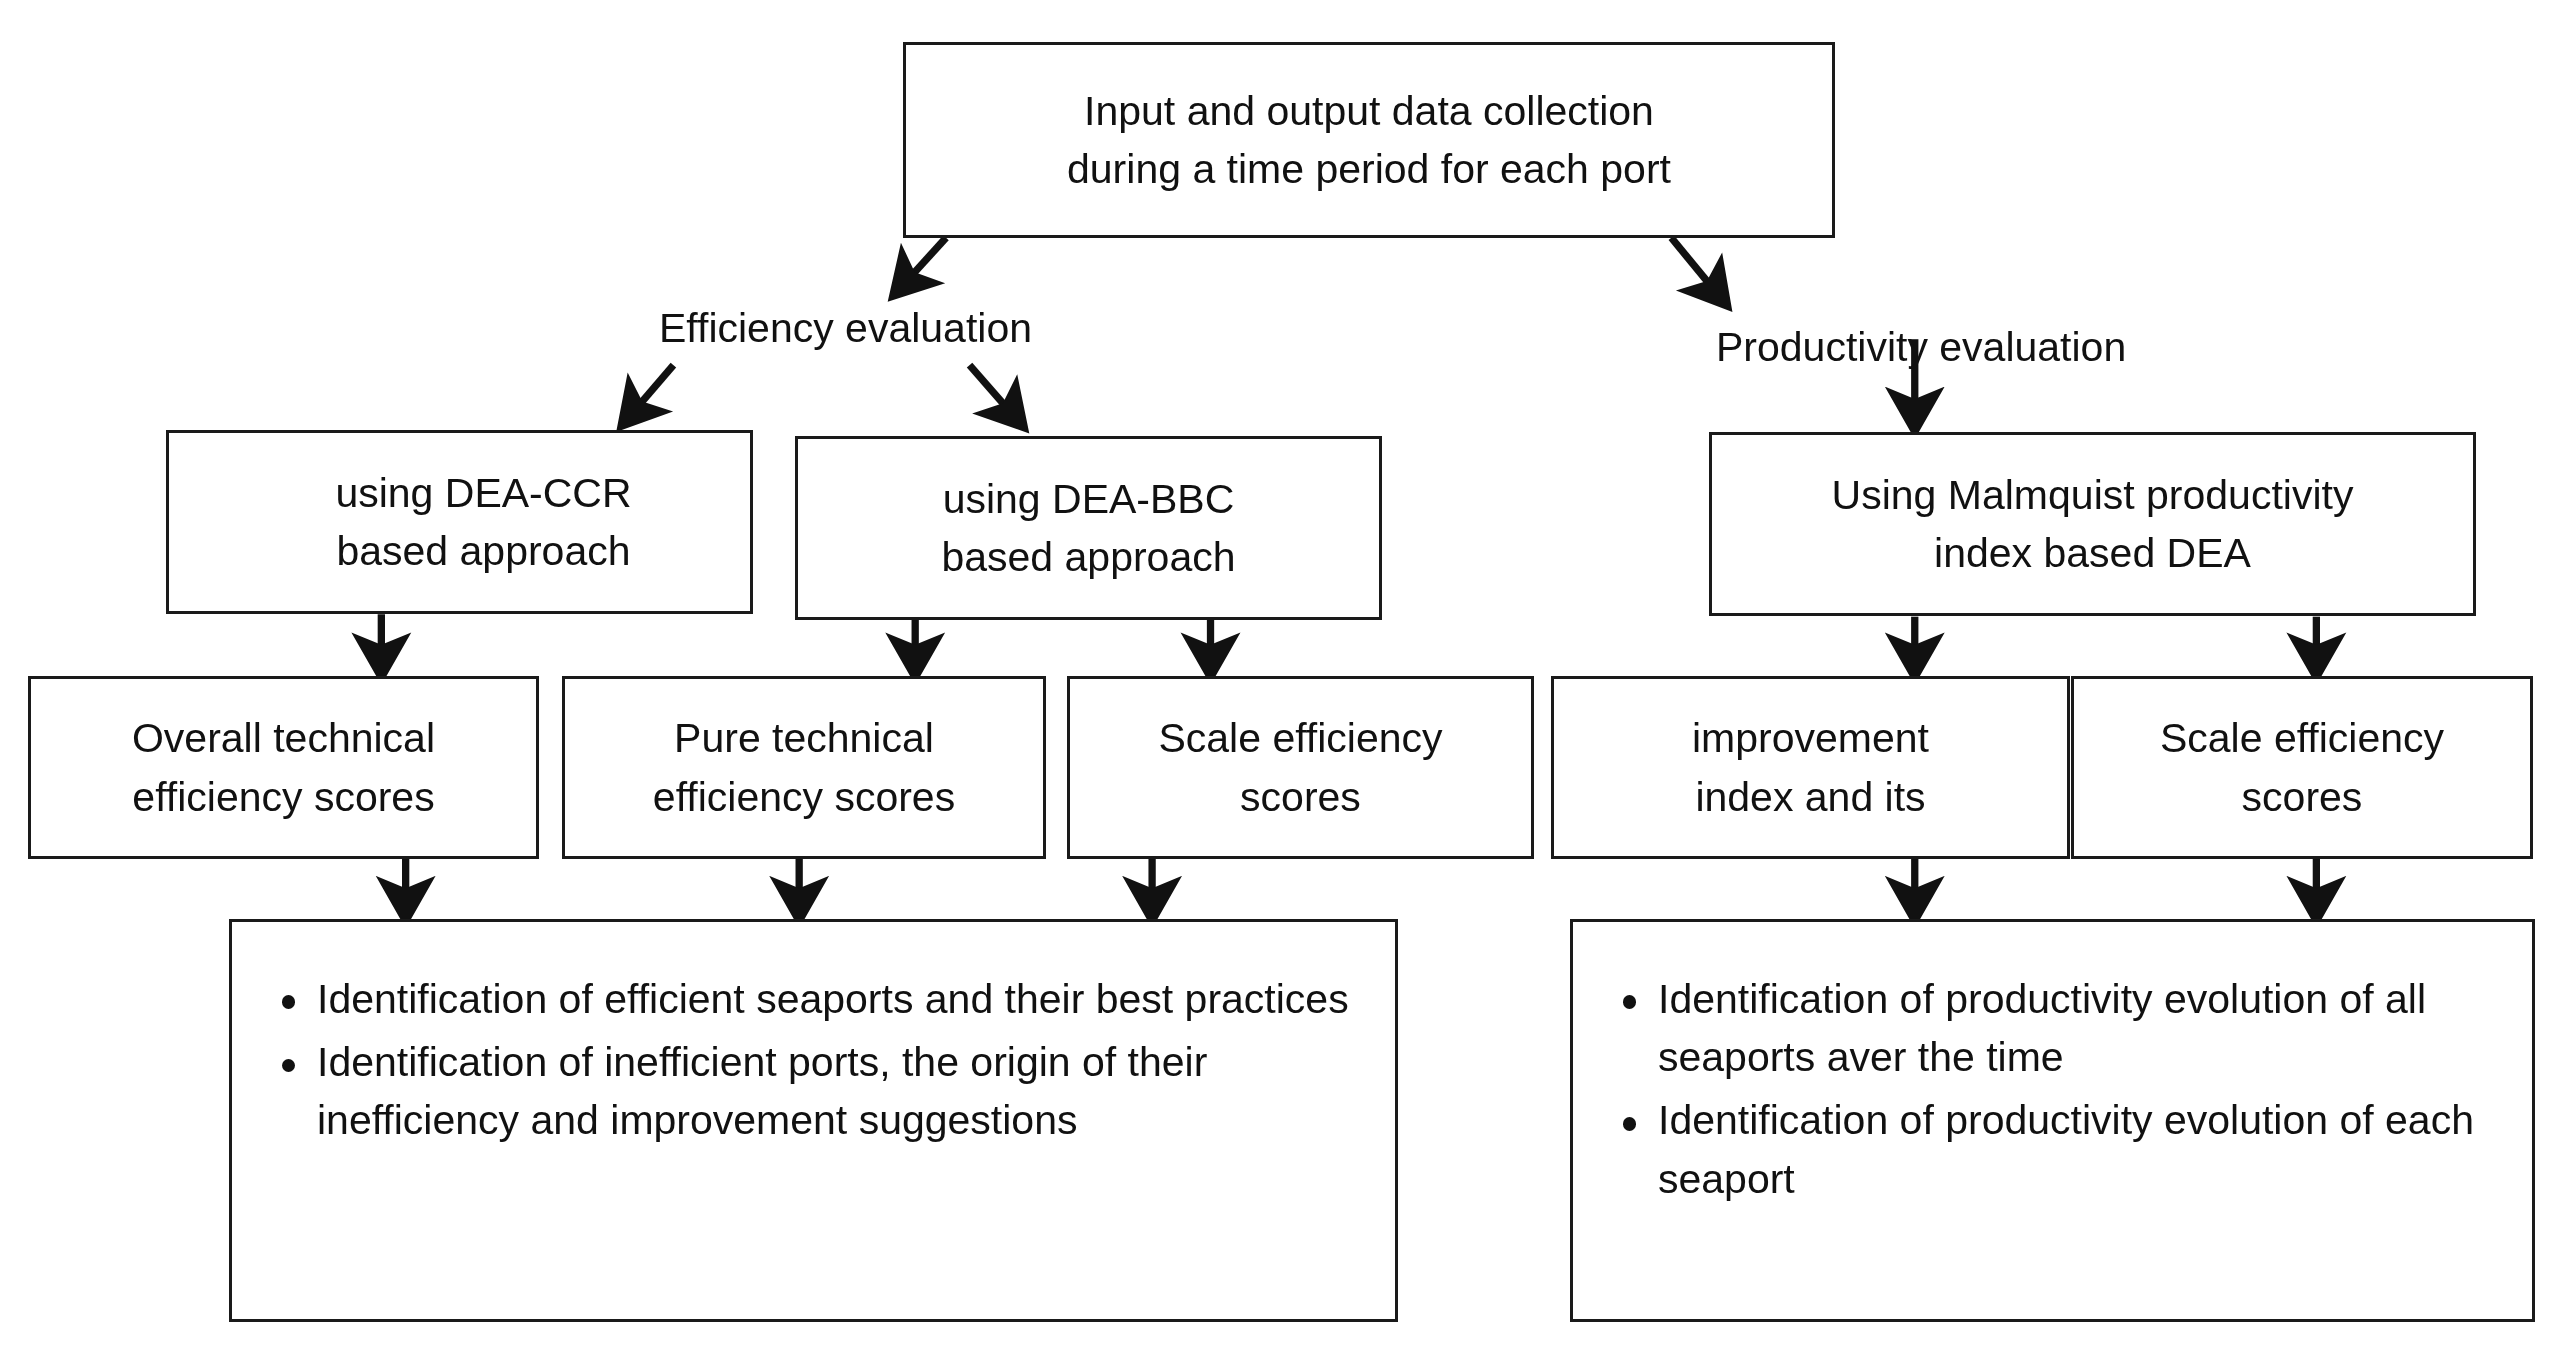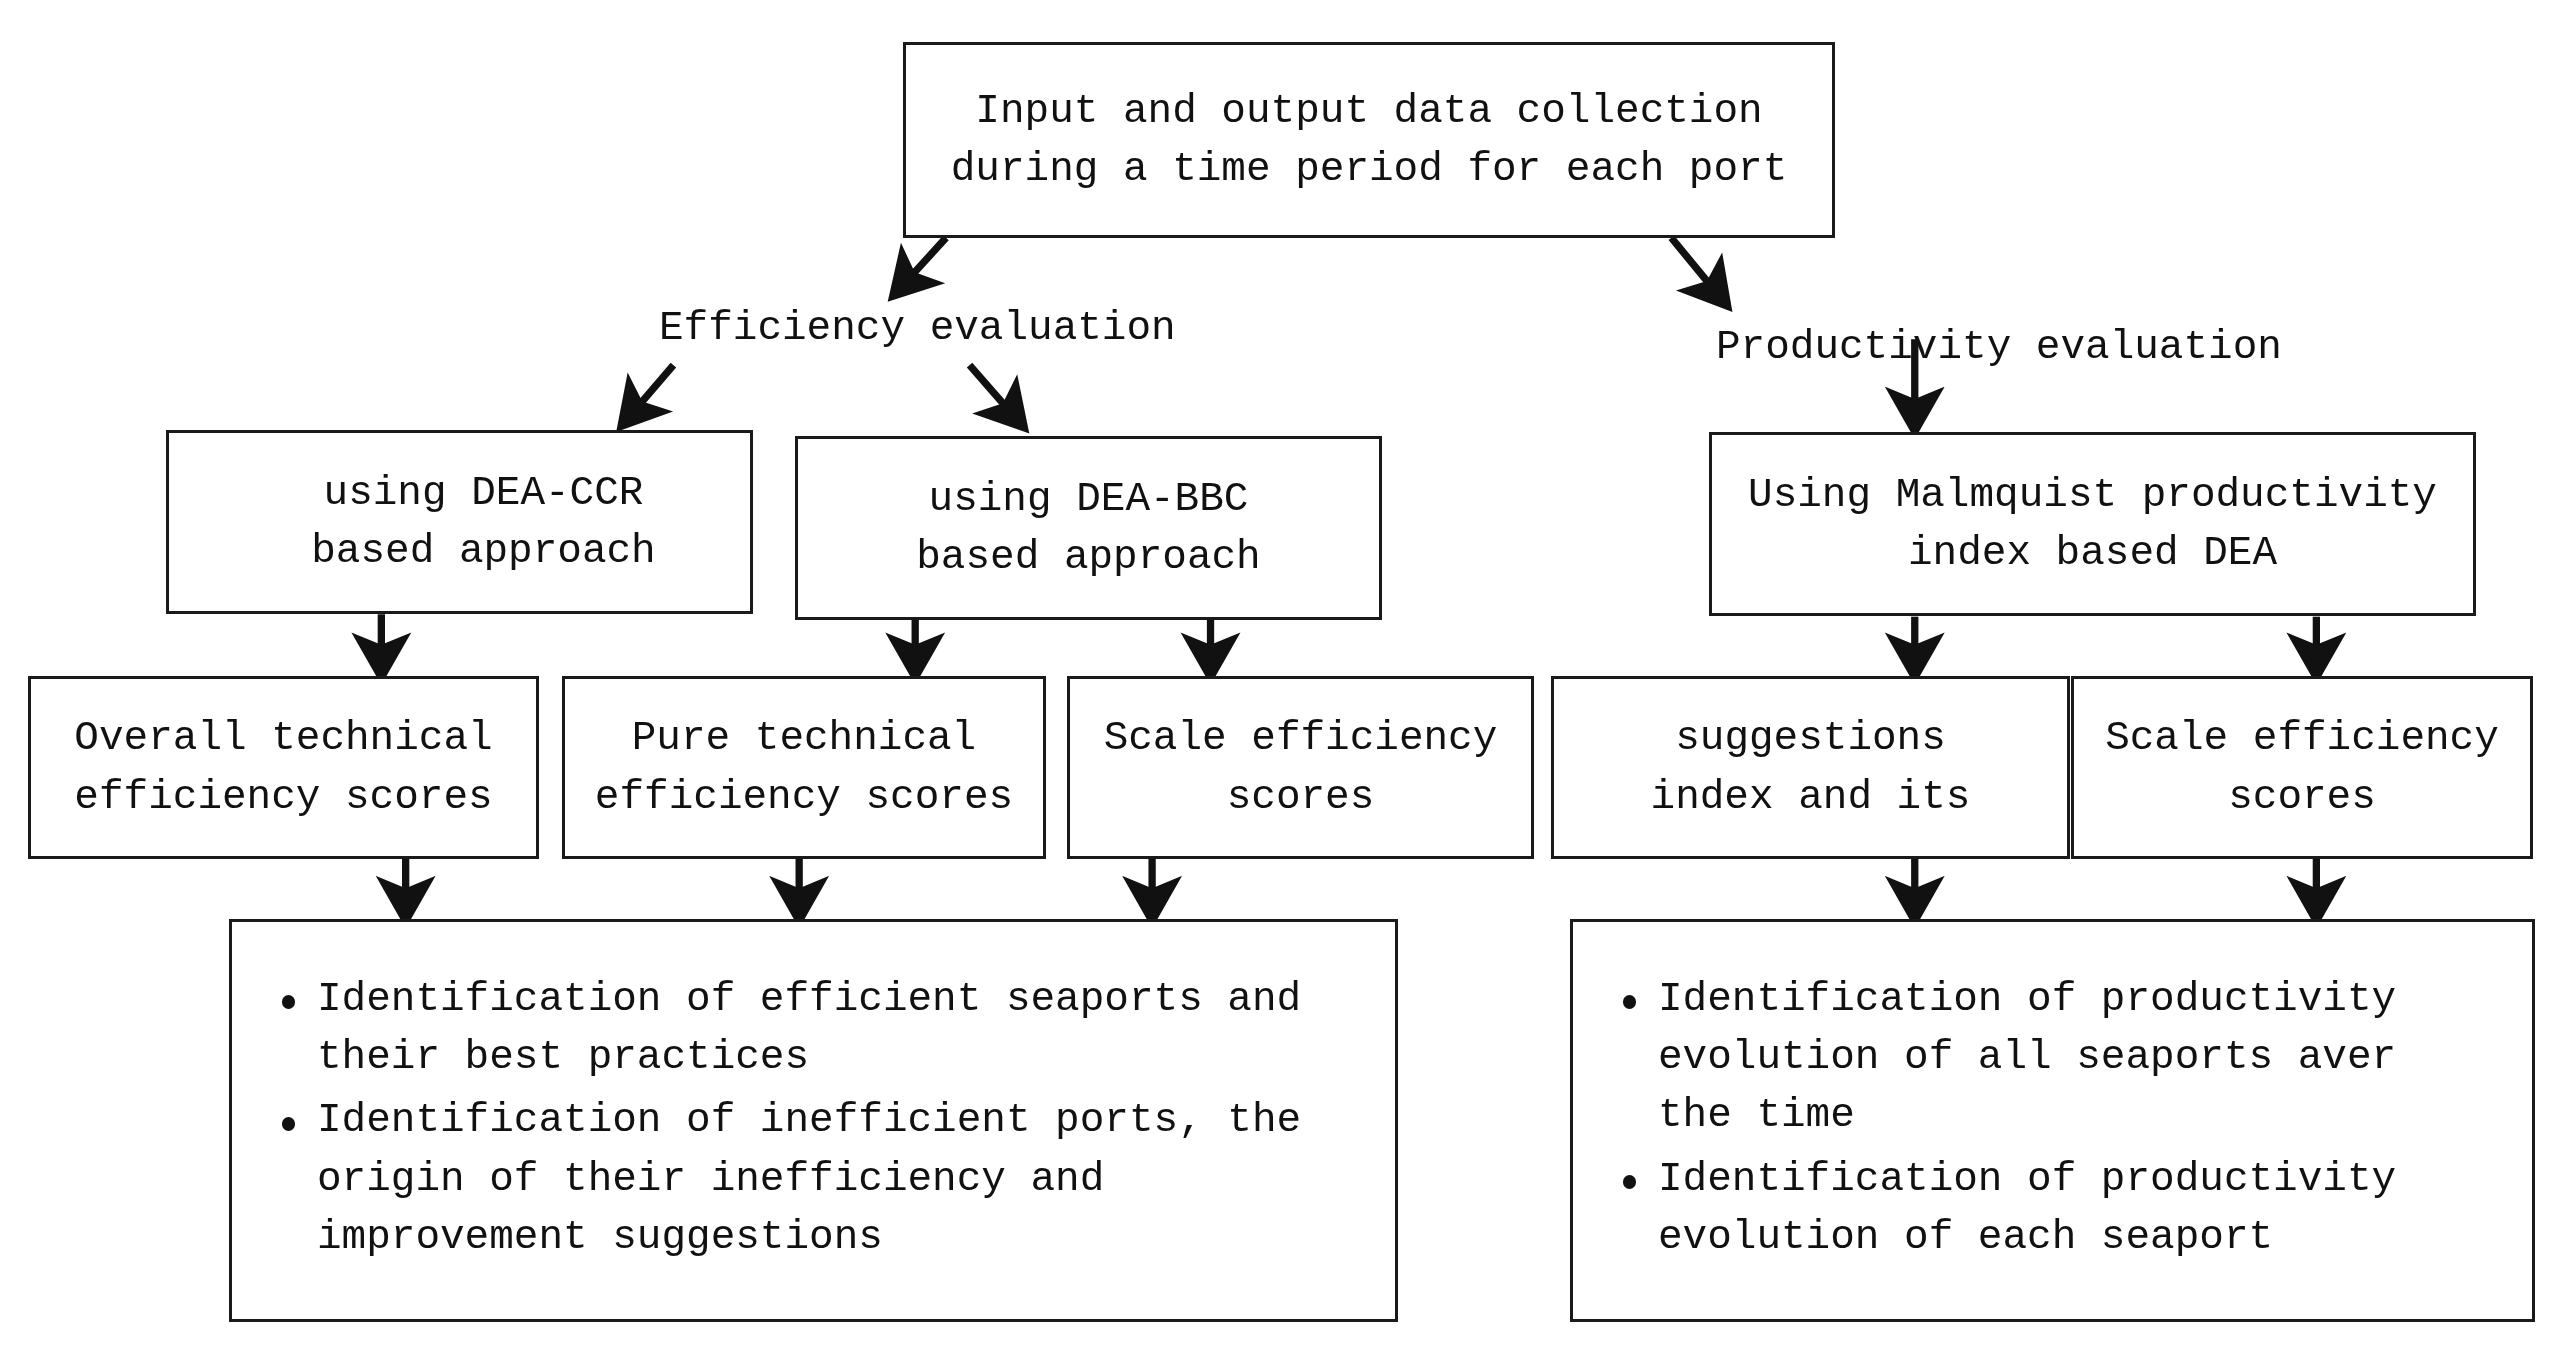--- a/index.html
+++ b/index.html
@@ -5,21 +5,21 @@
   html, body {
     margin: 0;
     padding: 0;
     background: #ffffff;
   }
   #canvas {
     position: relative;
     width: 2576px;
     height: 1351px;
     background: #ffffff;
-    font-family: Liberation Mono, monospace;
+    font-family: Liberation Sans, sans-serif;
     color: #111111;
     overflow: hidden;
   }
   .box {
     position: absolute;
     box-sizing: border-box;
     border: 3.2px solid #1a1a1a;
     background: #ffffff;
     display: flex;
     flex-direction: column;
@@ -150,21 +150,21 @@
     <span class="line">Pure technical</span>
     <span class="line">efficiency scores</span>
   </div>
 
   <div class="box fs-score" style="left:1067px; top:676px; width:467px; height:183px;">
     <span class="line">Scale efficiency</span>
     <span class="line">scores</span>
   </div>
 
   <div class="box fs-score" style="left:1551px; top:676px; width:519px; height:183px;">
-    <span class="line">suggestions</span>
+    <span class="line">improvement</span>
     <span class="line">index and its</span>
   </div>
 
   <div class="box fs-score" style="left:2071px; top:676px; width:462px; height:183px;">
     <span class="line">Scale efficiency</span>
     <span class="line">scores</span>
   </div>
 
   <div class="box list fs-bullet" style="left:229px; top:919px; width:1169px; height:403px; padding:36px 31px 0 31px;">
     <ul class="bullets">

